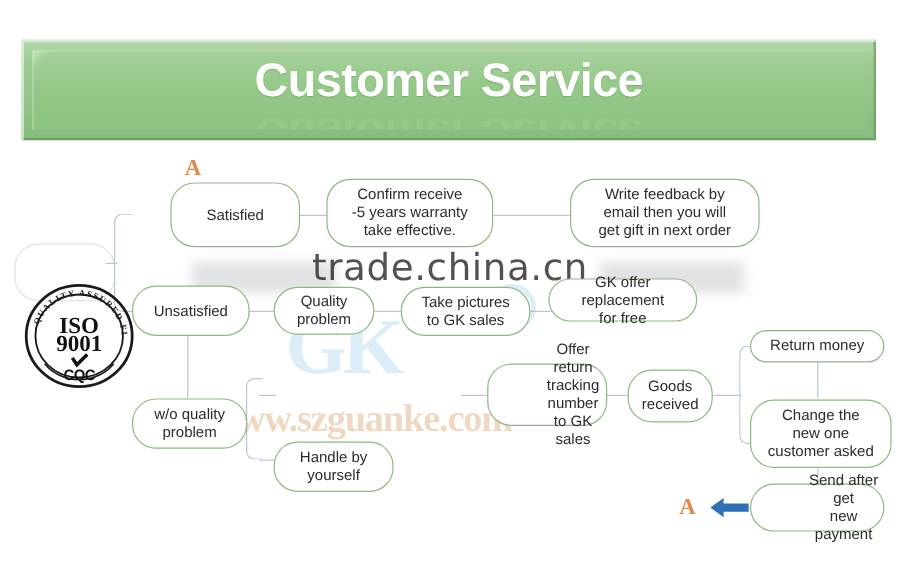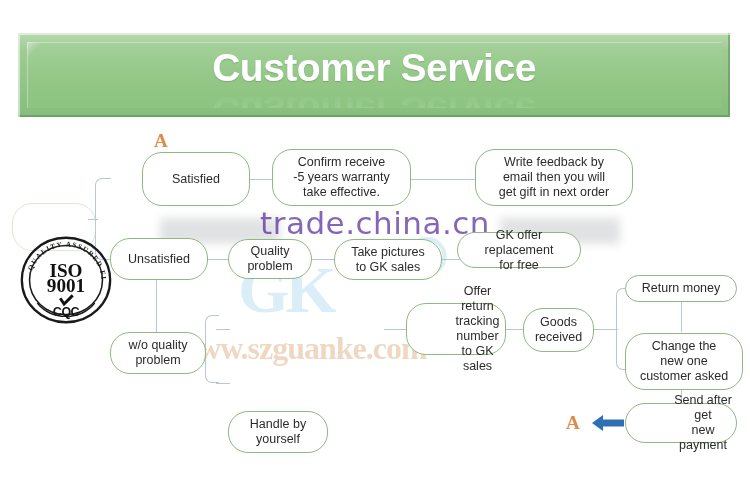--- a/index.html
+++ b/index.html
@@ -152,21 +152,21 @@
   .wm {
     position: absolute;
     pointer-events: none;
     z-index: 3;
   }
   .wm-main {
     left: 0; right: 0;
     top: 205px;
     text-align: center;
     font-size: 31px;
-    color: #4c1d95;
+    color: #000000;
     opacity: 0.68;
     letter-spacing: 0.5px;
     font-family: "DejaVu Sans", sans-serif;
   }
   .wm-blur {
     top: 218px;
     height: 26px;
     background: rgba(170,172,176,0.35);
     filter: blur(5px);
   }
@@ -299,21 +299,21 @@
 
   <div class="node" style="left:457px; top:232px; width:124px; height:36px;">
     <span class="lbl">GK offer<br>replacement<br>for free</span>
   </div>
 
   <div class="node" style="left:110px; top:332px; width:96px; height:42px;">
     <span class="lbl">w/o quality<br>problem</span>
   </div>
 
 
-  <div class="node" style="left:228px; top:368px; width:100px; height:42px;margin-top:43px;">
+  <div class="node" style="left:228px; top:368px; width:100px; height:42px;">
     <span class="lbl">Handle by<br>yourself</span>
   </div>
 
   <div class="node" style="left:406px; top:303px; width:100px; height:52px;padding-left:47px;">
     <span class="lbl">Offer return<br>tracking number<br>to GK sales</span>
   </div>
 
   <div class="node" style="left:523px; top:308px; width:71px; height:44px;">
     <span class="lbl">Goods<br>received</span>
   </div>

